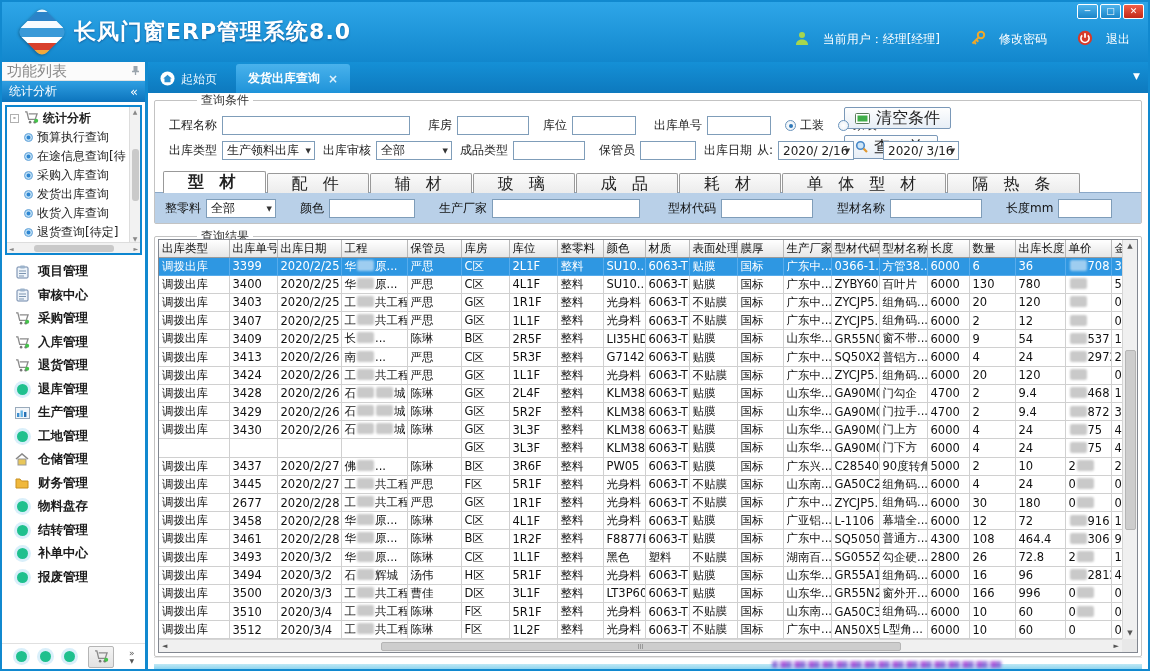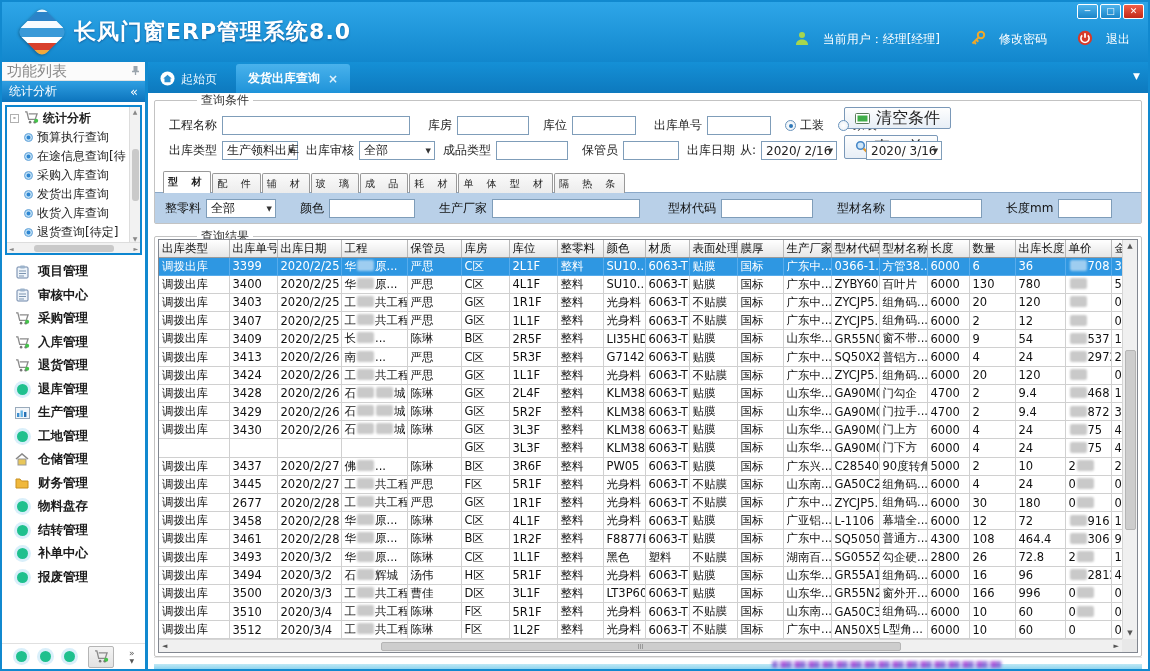--- a/index.html
+++ b/index.html
@@ -58,21 +58,21 @@
   .combo::after{content:"▼";position:absolute;right:3px;top:5px;font-size:7px;color:#333;}
   .sp8{width:8px;}.sp14{width:14px;}.sp18{width:18px;}
   .radio{display:flex;align-items:center;gap:4px;margin-left:14px;}
   .rb{width:11px;height:11px;border-radius:50%;border:1px solid #6a94bc;background:radial-gradient(#fff,#e6eef6);position:relative;}
   .rb.on::after{content:"";position:absolute;left:2.5px;top:2.5px;width:4px;height:4px;border-radius:50%;background:#2e77b8;}
   .qbtns{position:absolute;right:190px;top:6px;display:flex;flex-direction:column;gap:6px;align-items:flex-start;}
   .btn{display:flex;align-items:center;gap:6px;border:1px solid #7a98b8;border-radius:2px;background:linear-gradient(#fefefe,#e7eef6);font-size:16px;color:#222;padding:0 10px;height:22px;}
   .btn.search{height:24px;letter-spacing:8px;padding-right:2px;}
   
   .mtabs{display:flex;align-items:flex-end;height:22px;margin:8px 0 0 8px;}
-  .mtab{border:1px solid #999;border-bottom:none;background:linear-gradient(#fafafa,#ececec);height:20px;line-height:19px;padding:0 4px;font-size:10px;letter-spacing:5px;color:#222;margin-right:1px;border-radius:2px 2px 0 0;}
+  .mtab{border:1px solid #999;border-bottom:none;background:linear-gradient(#fafafa,#ececec);height:20px;line-height:19px;padding:0 24px;font-size:16px;letter-spacing:5px;color:#222;margin-right:1px;border-radius:2px 2px 0 0;}
   .mtab.active{background:#fff;height:22px;font-weight:bold;position:relative;z-index:2;}
   .mtab-line{border-top:1px solid #8aa8c8;margin-top:-1px;}
   .fltrow{background:#b9d0e8;height:30px;display:flex;align-items:center;font-size:12px;color:#111;padding-left:10px;gap:5px;}
   .fltrow .lbl{white-space:nowrap;}
   
   .rbox{flex:1;min-height:0;margin-top:2px;display:flex;flex-direction:column;}
   .tablewrap{flex:1;min-height:0;position:relative;border:1px solid #828790;margin:2px 3px 3px 3px;overflow:hidden;}
   table.grid{border-collapse:collapse;table-layout:fixed;width:966px;}
   .grid th{height:17px;background:linear-gradient(#ffffff,#e6e6e6);border-right:1px solid #b8b8b8;border-bottom:1px solid #9a9a9a;font-size:11.5px;font-weight:normal;color:#111;text-align:left;padding:0 3px;white-space:nowrap;overflow:hidden;}
   .grid td{height:18.2px;border-right:1px solid #d0d0d0;border-bottom:1px solid #d0d0d0;font-size:11.5px;color:#111;padding:0 3px;white-space:nowrap;overflow:hidden;}
@@ -389,21 +389,21 @@
               <span class="rb on"></span>
               <span>工装</span>
             </span>
             <span class="radio">
               <span class="rb"></span>
               <span>家装</span>
             </span>
           </div>
           <div class="qrow">
             <span class="lbl">出库类型</span>
-            <span class="combo" style="width:76px">
+            <span class="combo" style="width:93px">
                 <span>生产领料出库</span>
               </span>
             <span class="sp8"></span>
             <span class="lbl">出库审核</span>
             <span class="combo" style="width:76px">
                 <span>全部</span>
               </span>
             <span class="sp8"></span>
             <span class="lbl">成品类型</span>
             <span class="tin" style="width:72px"></span>

